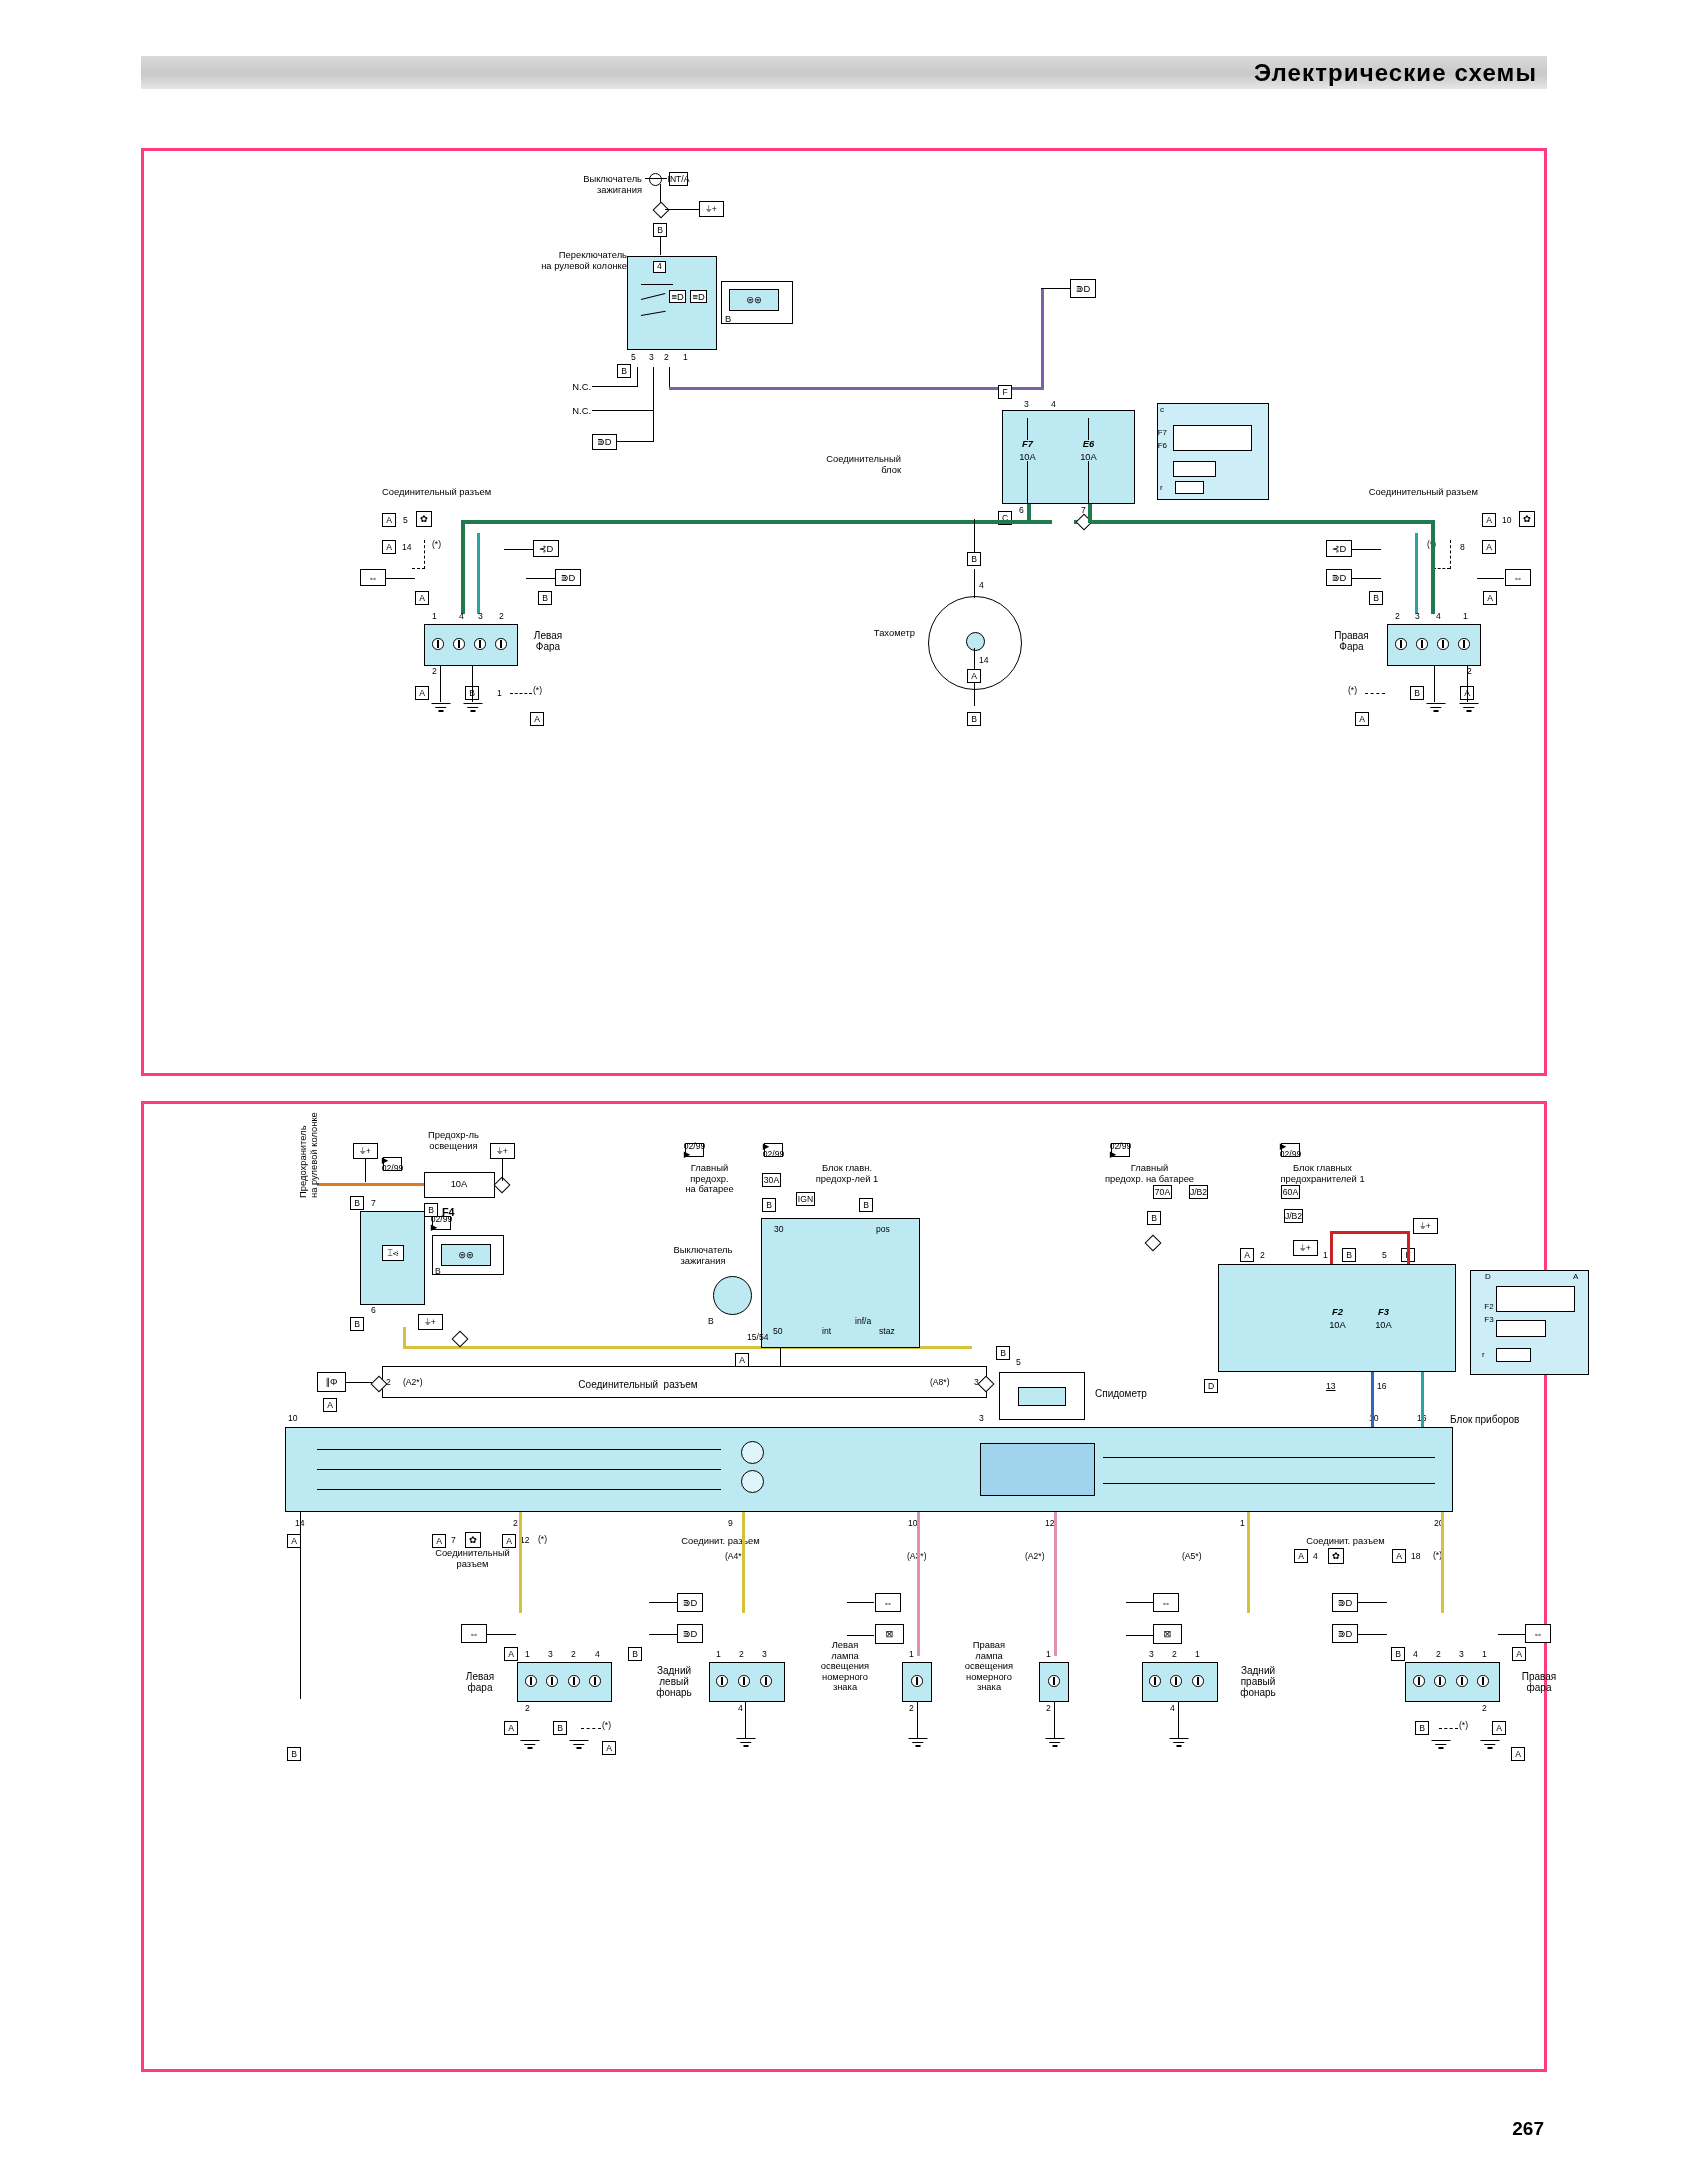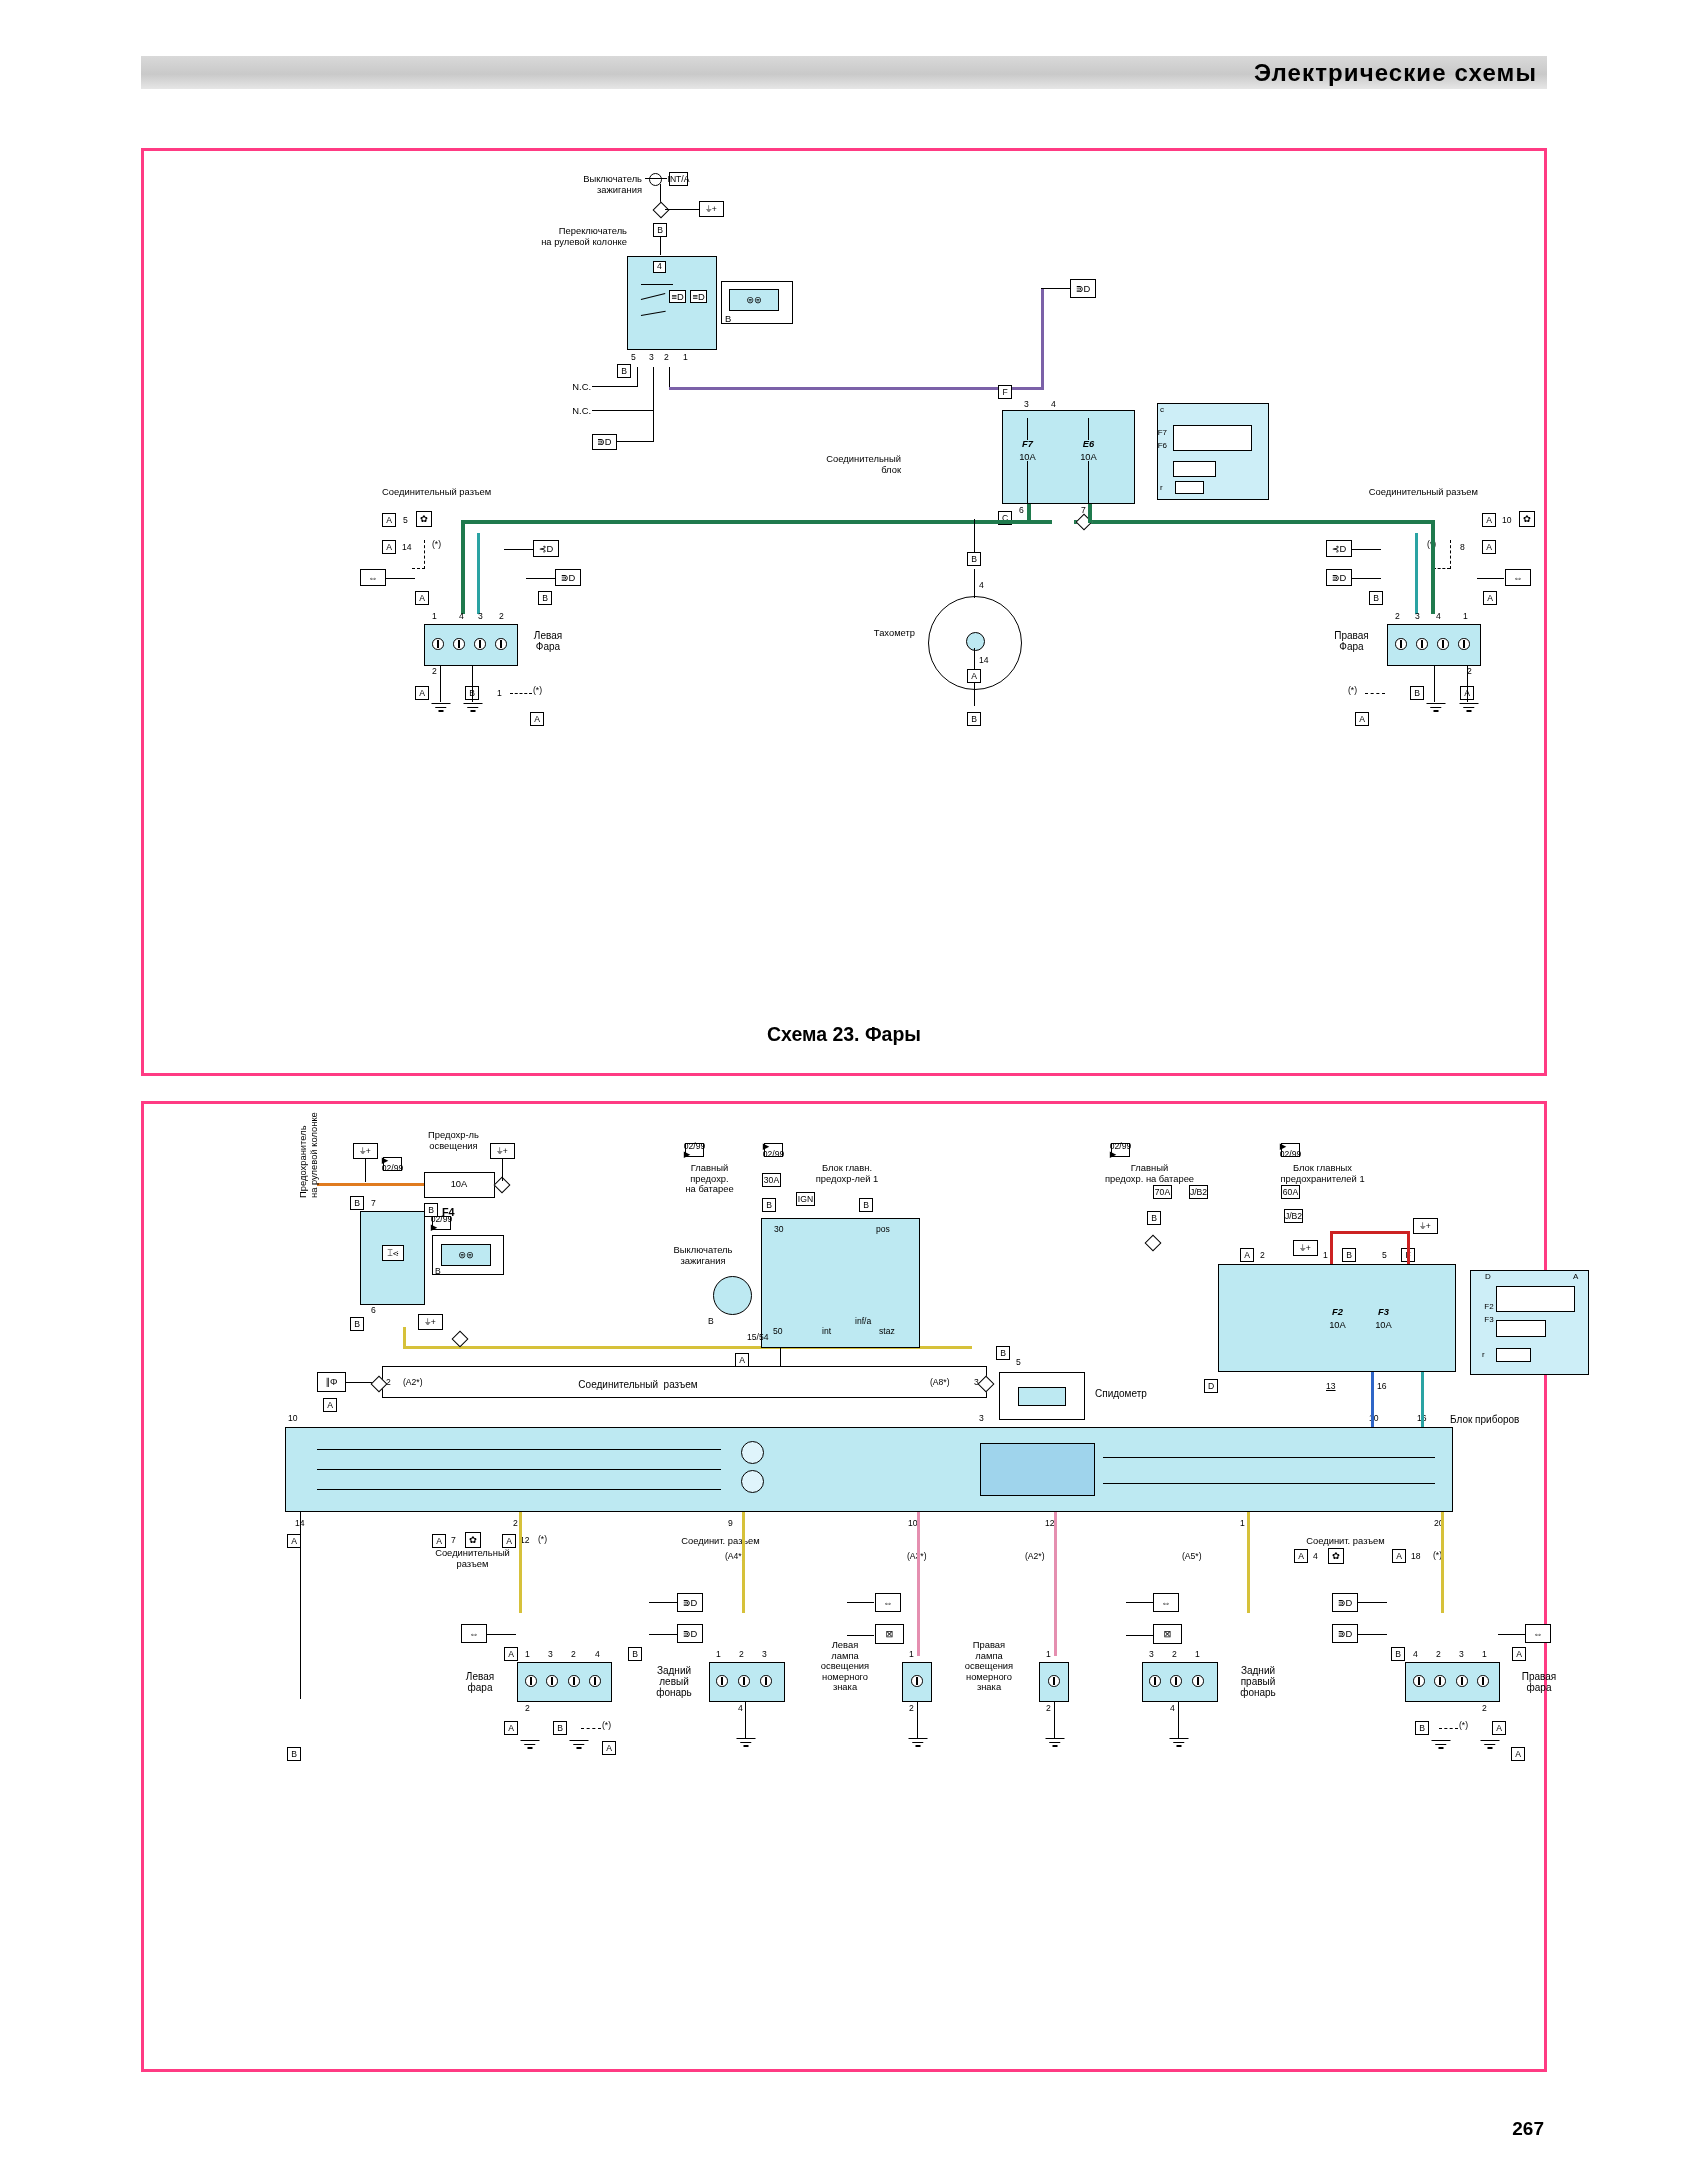--- a/index.html
+++ b/index.html
@@ -217,35 +217,34 @@
 <body>
 
 <div class="page">
 
   <div class="header-band"></div>
   <div class="header-title">Электрические  схемы</div>
   <div class="page-number">267</div>
 
   <div class="fig" id="fig23">
 
-    <div class="fig-caption" id="cap23">Схема 23. Фары</div>
 
     <div class="lbl r" style="left:368px; top:23px; width:130px;">Выключатель
 зажигания</div>
     <div class="circle" style="left:505px; top:21.6px; width:13px; height:13px;"></div>
     <div class="w wh" style="left:501px; top:27px; width:21.6px;"></div>
     <div class="tag w26" style="left:525px; top:21px;">INT/A</div>
     <div class="w wv" style="left:516px; top:33px; height:21.6px;"></div>
     <div class="diamond" style="left:511px; top:53px;"></div>
     <div class="w wh" style="left:521px; top:58px; width:35px;"></div>
     <div class="batt" style="left:555px; top:50px;">⏚+</div>
     <div class="tag" style="left:509px; top:72px;">B</div>
     <div class="w wv" style="left:516px; top:86px; height:18px;"></div>
 
-    <div class="lbl r" style="left:303px; top:75px; width:180px;">Переключатель
+    <div class="lbl r" style="left:303px; top:99px; width:180px;">Переключатель
 на рулевой колонке</div>
     <div class="box" style="left:483px; top:105px; width:90px; height:94px;"></div>
     <div class="tag h16" style="left:509px; top:110px; width:13px;">4</div>
 
     <div class="w wh" style="left:497px; top:133px; width:32px; background:#000;"></div>
     <div class="w wh" style="left:497px; top:148px; width:25px; transform:rotate(-14deg); transform-origin:left center;"></div>
     <div class="w wh" style="left:497px; top:164px; width:25px; transform:rotate(-10deg); transform-origin:left center;"></div>
     <div class="chip" style="left:525px; top:139px; width:17.3px; height:13px;">≡D</div>
     <div class="chip" style="left:546px; top:139px; width:17.3px; height:13px;">≡D</div>
 

